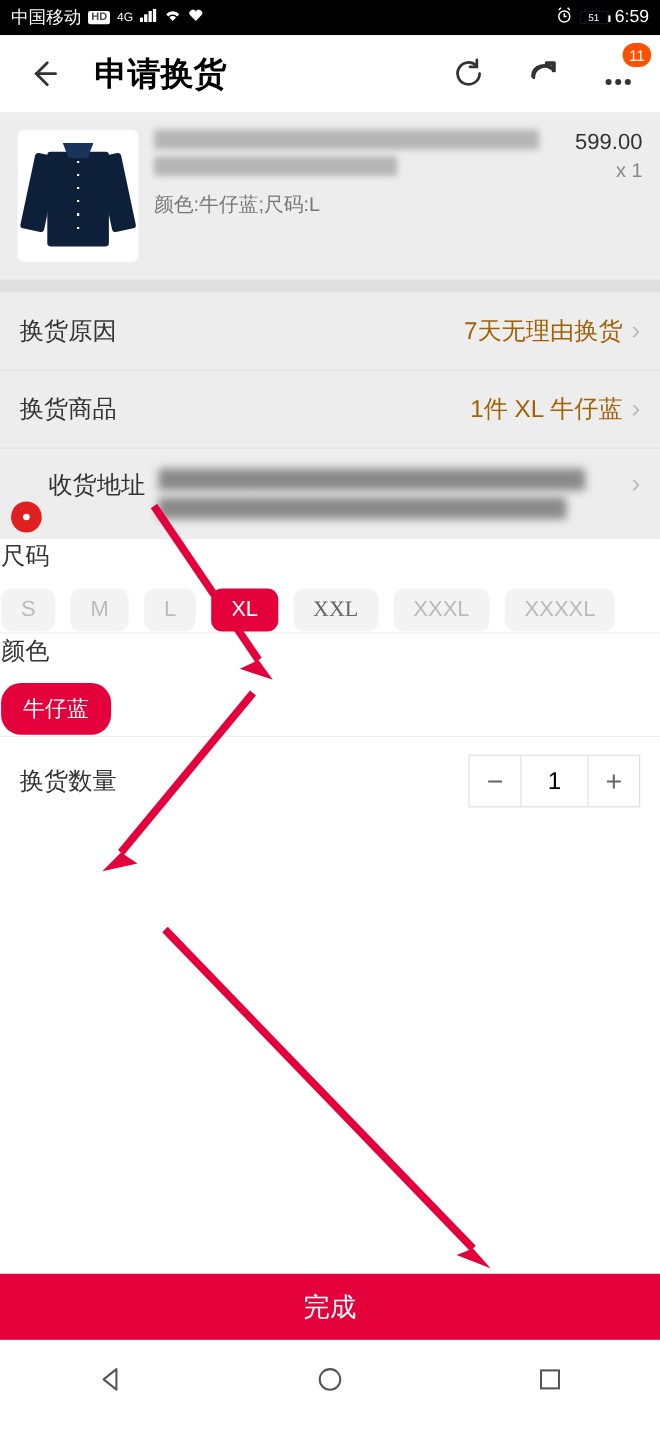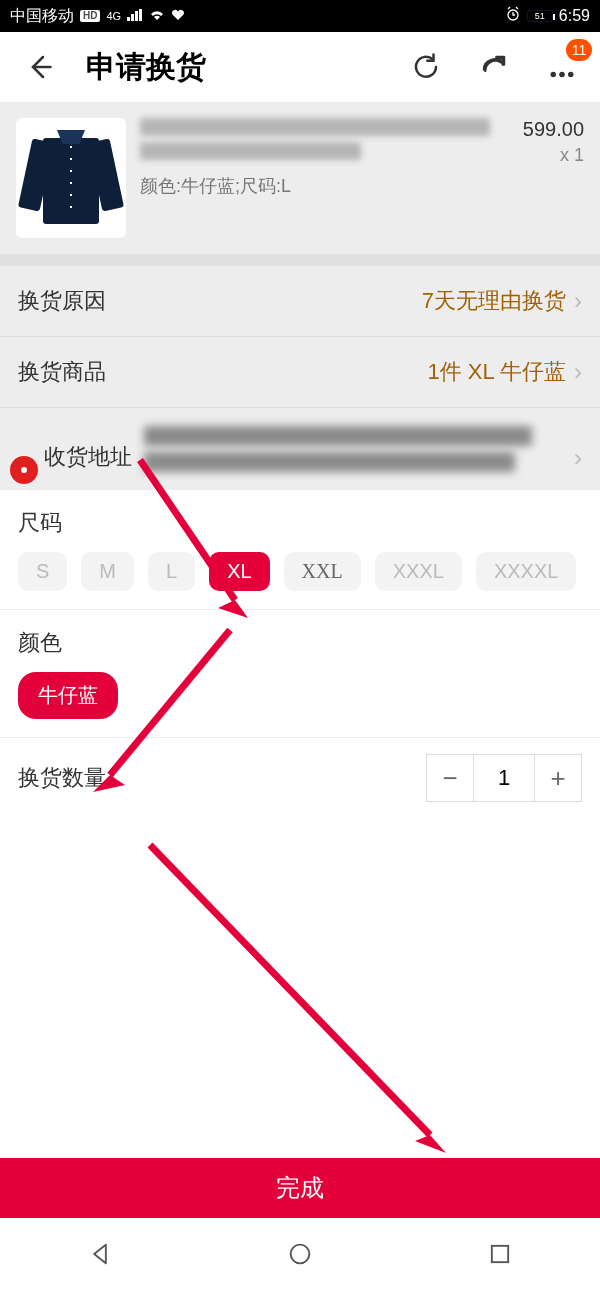--- a/index.html
+++ b/index.html
@@ -28,24 +28,24 @@
   .product-info { flex: 1; display: flex; flex-direction: column; }
   .blur-line { background: #b5b5b5; height: 18px; border-radius: 2px; filter: blur(3px); }
   .product-attrs { color: #777; font-size: 18px; margin-top: 14px; }
   .product-price { text-align: right; color: #333; font-size: 20px; }
   .product-qty { text-align: right; color: #888; font-size: 18px; margin-top: 4px; }
   .divider { height: 12px; background: #e0e0e0; }
   .list-row { background: #ededed; padding: 20px 18px; display: flex; align-items: center; font-size: 22px; color: #333; border-bottom: 1px solid #ddd; }
   .list-row .label { flex: 1; }
   .list-row .value { color: #a16207; }
   .chevron { color: #bbb; margin-left: 8px; font-size: 24px; }
-  .address-row { background: #ededed; padding: 18px 18px 18px 44px; display: flex; align-items: flex-end; font-size: 22px; color: #333; position: relative; }
+  .address-row { background: #ededed; padding: 18px 18px 18px 44px; display: flex; align-items: flex-start; font-size: 22px; color: #333; position: relative; }
   .pin-icon { position: absolute; left: 10px; bottom: 6px; width: 28px; height: 28px; background: #e02020; border-radius: 50%; display: flex; align-items: center; justify-content: center; color: #fff; font-size: 18px; }
   .sheet { background: #fff; }
-  .section { padding: 18px; border-bottom: 1px solid #eee; }
+  .section { padding: 1px; border-bottom: 1px solid #eee; }
   .section-title { font-size: 22px; color: #333; margin-bottom: 14px; }
   .chips { display: flex; flex-wrap: wrap; gap: 14px; }
   .chip { background: #f3f3f3; color: #bbb; padding: 8px 18px; border-radius: 10px; font-size: 20px; }
   .chip.active { background: #e4003a; color: #fff; }
   .chip.avail { color: #666; font-family: Liberation Serif, serif; }
   .qty-row { display: flex; align-items: center; padding: 16px 18px; }
   .qty-labels { flex: 1; }
   .qty-label { font-size: 22px; color: #333; }
   .qty-hint { font-size: 16px; color: #ff9500; margin-top: 4px; }
   .stepper { display: flex; align-items: center; }

